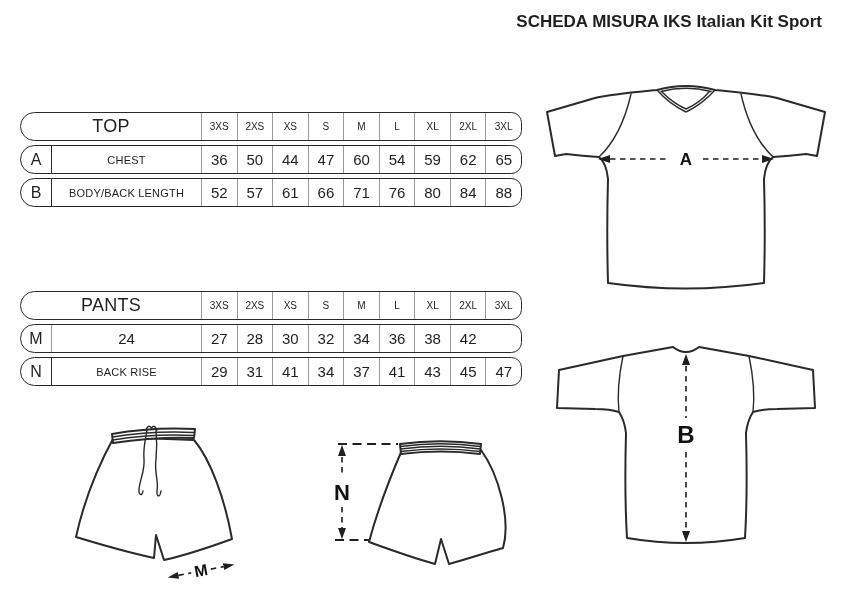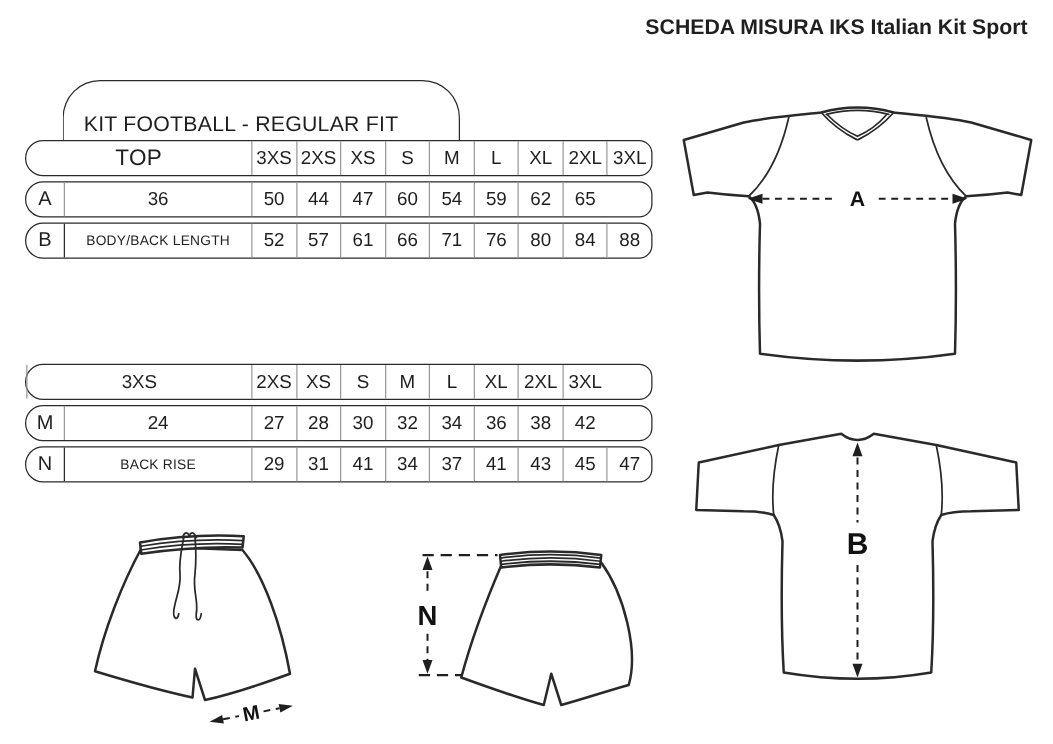--- a/index.html
+++ b/index.html
@@ -9,59 +9,57 @@
   .kit-tab{position:absolute;left:50px;top:64px;width:318px;height:70px;box-sizing:border-box;
            border:1.7px solid #2a2a2a;border-bottom:none;border-radius:30px 30px 0 0;background:#fff;z-index:1;}
   .kit-tab .tab-label{position:absolute;left:16px;top:25px;font-size:17px;letter-spacing:.2px;}
   .size-table{position:absolute;left:20px;width:502px;z-index:2;}
   .row{display:grid;height:29px;box-sizing:border-box;border:1.7px solid #2a2a2a;
        border-radius:15px 11px 11px 15px;margin-bottom:4px;background:#fff;}
   .row.head{grid-template-columns:180px repeat(9,1fr);}
   .row.data{grid-template-columns:30px 150px repeat(9,1fr);}
   .cell{display:flex;align-items:center;justify-content:center;overflow:hidden;}
   .cell.title{font-size:18px;letter-spacing:.3px;}
-  .cell.size{font-size:15px;border-left:1.4px solid #9a9a9a;}
+  .cell.size{font-size:10px;border-left:1.4px solid #9a9a9a;}
   .cell.key{font-size:16px;}
   .cell.label{font-size:11px;border-left:1.7px solid #2a2a2a;letter-spacing:.2px;}
   .cell.val{font-size:15px;border-left:1.4px solid #9a9a9a;}
   .diagram{position:absolute;z-index:0;}
   .ln{fill:none;stroke:#2a2a2a;stroke-width:2;stroke-linejoin:round;stroke-linecap:round;}
   .ln-thin{fill:none;stroke:#2a2a2a;stroke-width:1.4;stroke-linejoin:round;stroke-linecap:round;}
   .fillwhite{fill:#fff;}
   .dash{fill:none;stroke:#1f1f1f;stroke-width:1.6;stroke-dasharray:5.5 4.5;}
   .dashwide{fill:none;stroke:#1f1f1f;stroke-width:1.8;stroke-dasharray:9 5.5;}
   .ah{fill:#1f1f1f;stroke:none;}
   .measure-label{font-family:"Liberation Sans",sans-serif;font-weight:bold;fill:#111;}
 </style>
 </head>
 <body>
 
 <div class="sheet">
 
   <div class="doc-title">SCHEDA MISURA IKS Italian Kit Sport</div>
 
-  <div class="kit-tab">
-    <span class="tab-label">KIT FOOTBALL - REGULAR FIT</span>
-  </div>
 
   <div class="size-table" style="top:112px">
       <div class="row head">
         <div class="cell title">TOP</div>
         <div class="cell size">3XS</div>
         <div class="cell size">2XS</div>
         <div class="cell size">XS</div>
         <div class="cell size">S</div>
         <div class="cell size">M</div>
         <div class="cell size">L</div>
         <div class="cell size">XL</div>
         <div class="cell size">2XL</div>
         <div class="cell size">3XL</div>
       </div>
       <div class="row data">
         <div class="cell key">A</div>
+        <div class="cell label">CHEST</div>
         <div class="cell val">36</div>
         <div class="cell val">50</div>
         <div class="cell val">44</div>
         <div class="cell val">47</div>
         <div class="cell val">60</div>
         <div class="cell val">54</div>
         <div class="cell val">59</div>
         <div class="cell val">62</div>
         <div class="cell val">65</div>
       </div>
@@ -75,20 +73,21 @@
         <div class="cell val">71</div>
         <div class="cell val">76</div>
         <div class="cell val">80</div>
         <div class="cell val">84</div>
         <div class="cell val">88</div>
       </div>
     </div>
 
   <div class="size-table" style="top:291px">
       <div class="row head">
+        <div class="cell title">PANTS</div>
         <div class="cell size">3XS</div>
         <div class="cell size">2XS</div>
         <div class="cell size">XS</div>
         <div class="cell size">S</div>
         <div class="cell size">M</div>
         <div class="cell size">L</div>
         <div class="cell size">XL</div>
         <div class="cell size">2XL</div>
         <div class="cell size">3XL</div>
       </div>

